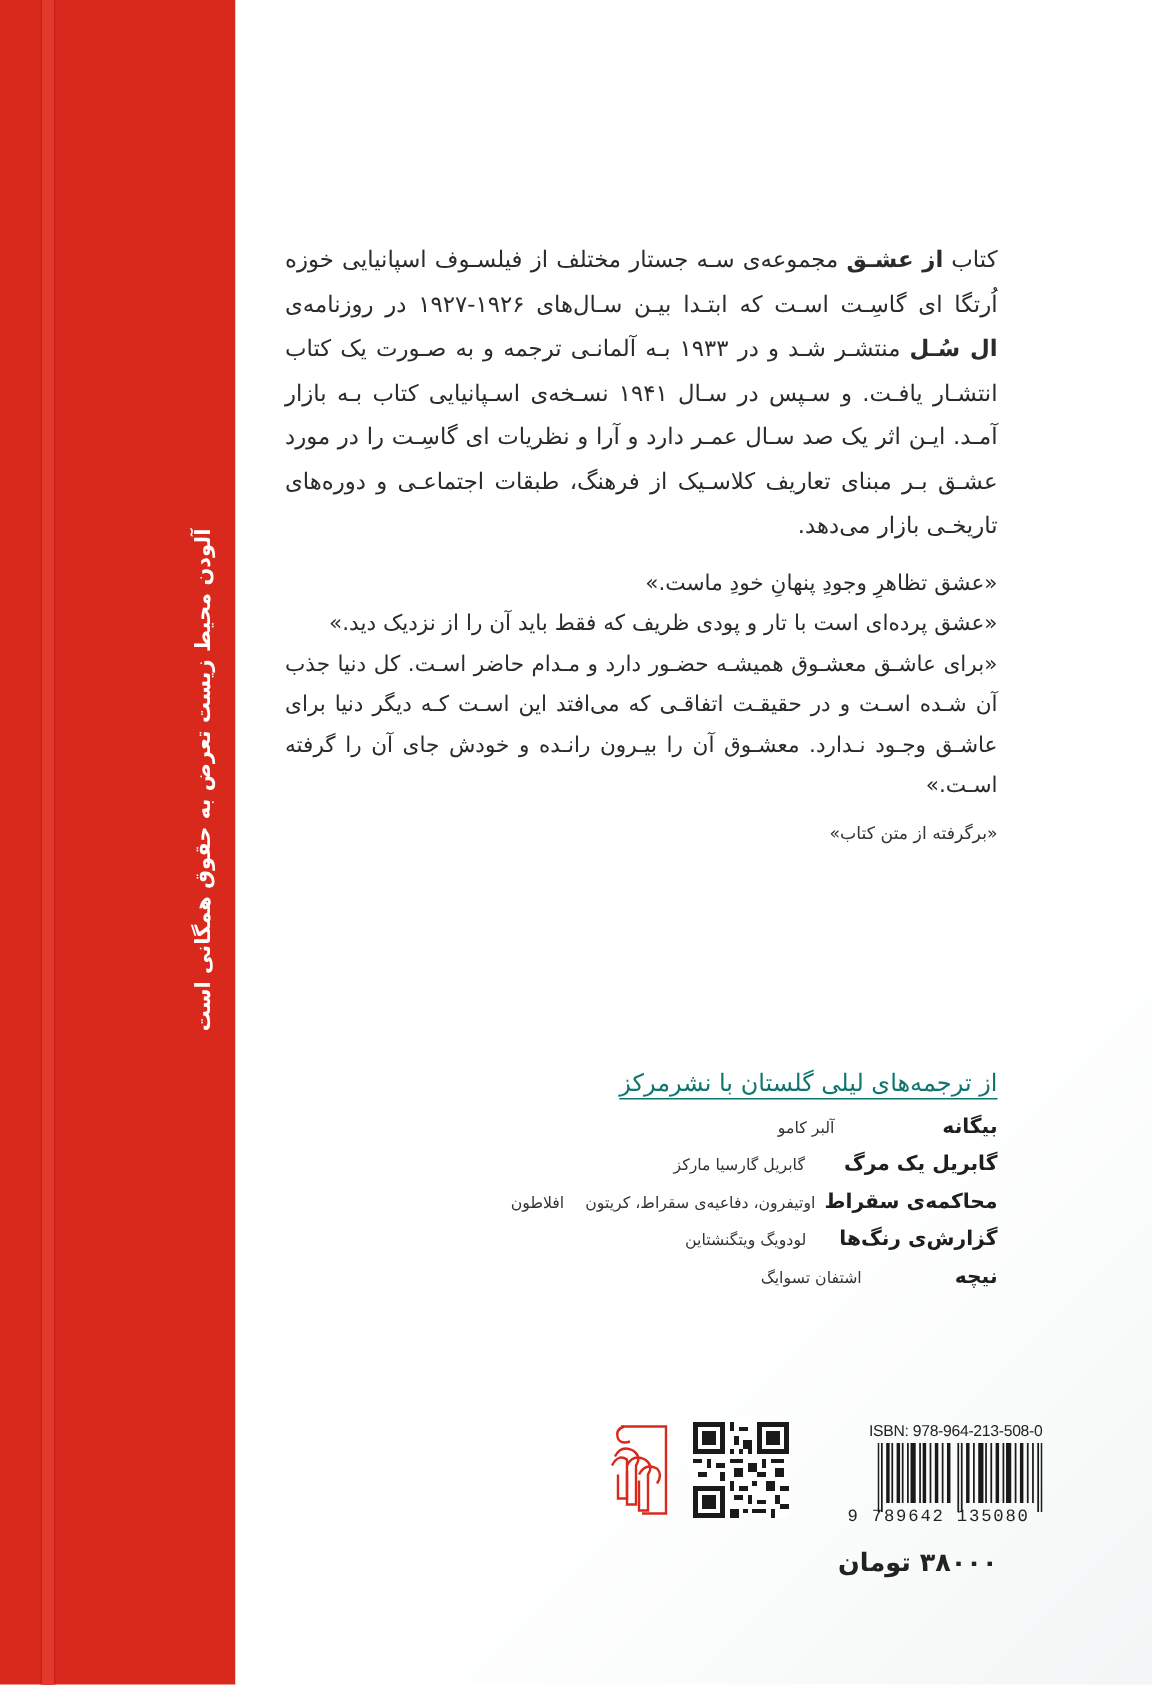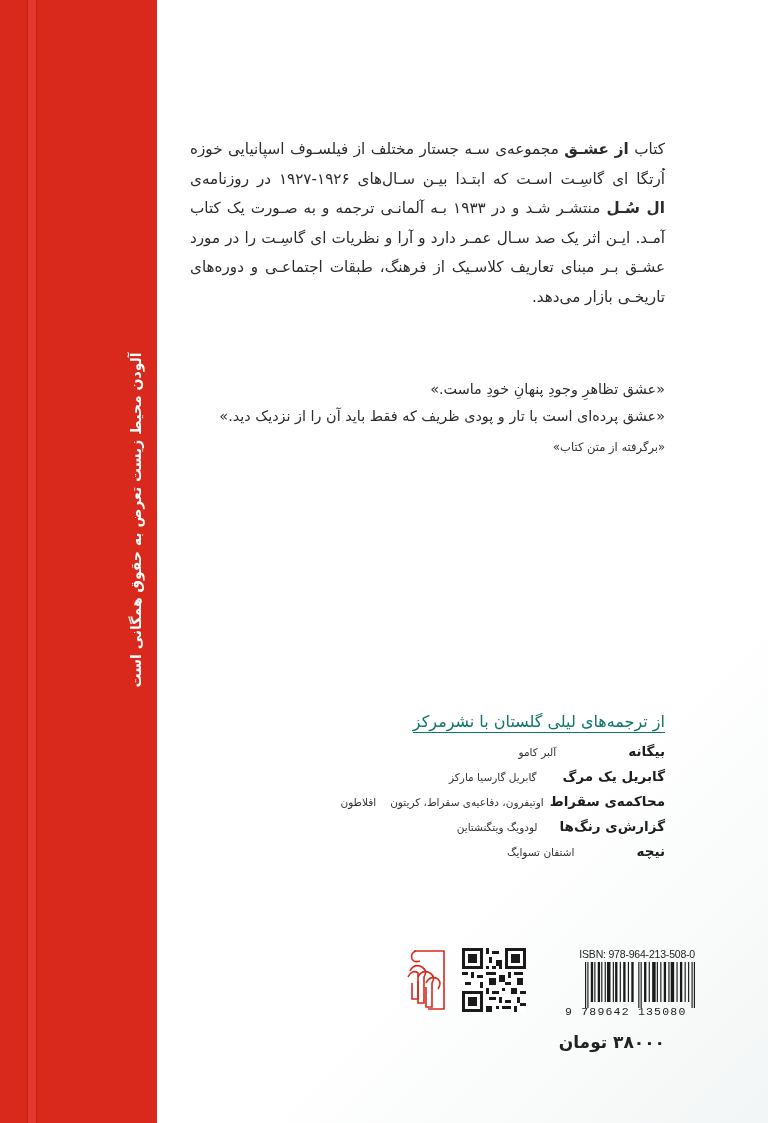--- a/index.html
+++ b/index.html
@@ -81,31 +81,33 @@
 <div class="spine">
   <div class="spine-ridge"></div>
   <div class="spine-text">
     <span>آلودن محیط زیست تعرض به حقوق همگانی است</span>
   </div>
 </div>
 
 <div class="page"></div>
 
 <div class="para rtl" id="desc">
-    <div style="text-align: justify; text-align-last: justify;"><span>کتاب </span><b>از عشـق</b><span> مجموعه‌ی سـه جستار مختلف از فیلسـوف اسپانیایی خوزه</span></div>
+    <div style="text-align: justify; text-align-last: justify; margin-top: 24px;"><span>کتاب </span><b>از عشـق</b><span> مجموعه‌ی سـه جستار مختلف از فیلسـوف اسپانیایی خوزه</span></div>
     <div style="text-align: justify; text-align-last: justify;"><span>اُرتگا ای گاسِـت اسـت که ابتـدا بیـن سـال‌های ۱۹۲۶-۱۹۲۷ در روزنامه‌ی</span></div>
     <div style="text-align: justify; text-align-last: justify;"><b>ال سُـل</b><span> منتشـر شـد و در ۱۹۳۳ بـه آلمانـی ترجمه و به صـورت یک کتاب</span></div>
+    <div style="text-align: justify; text-align-last: justify;"><span>انتشـار یافـت. و سـپس در سـال ۱۹۴۱ نسـخه‌ی اسـپانیایی کتاب بـه بازار</span></div>
     <div style="text-align: justify; text-align-last: justify;"><span>آمـد. ایـن اثر یک صد سـال عمـر دارد و آرا و نظریات ای گاسِـت را در مورد</span></div>
     <div style="text-align: justify; text-align-last: justify;"><span>عشـق بـر مبنای تعاریف کلاسـیک از فرهنگ، طبقات اجتماعـی و دوره‌های</span></div>
     <div style="text-align: justify; text-align-last: right;"><span>تاریخـی بازار می‌دهد.</span></div>
   </div>
 
 <div class="quotes rtl">
   <div class="q">«عشق تظاهرِ وجودِ پنهانِ خودِ ماست.»</div>
   <div class="q">«عشق پرده‌ای است با تار و پودی ظریف که فقط باید آن را از نزدیک دید.»</div>
+  <div class="q">«برای عاشـق معشـوق همیشـه حضـور دارد و مـدام حاضر اسـت. کل دنیا جذب آن شـده اسـت و در حقیقـت اتفاقـی که می‌افتد این اسـت کـه دیگر دنیا برای عاشـق وجـود نـدارد. معشـوق آن را بیـرون رانـده و خودش جای آن را گرفته اسـت.»</div>
   <div class="src">«برگرفته از متن کتاب»</div>
 </div>
 
 <div class="list-title rtl">از ترجمه‌های لیلی گلستان با نشرمرکز</div>
 
 <div class="list rtl">
   <div class="list-row r0">
     <span class="title">بیگانه</span>
     <span class="author">آلبر کامو</span>
   </div>

